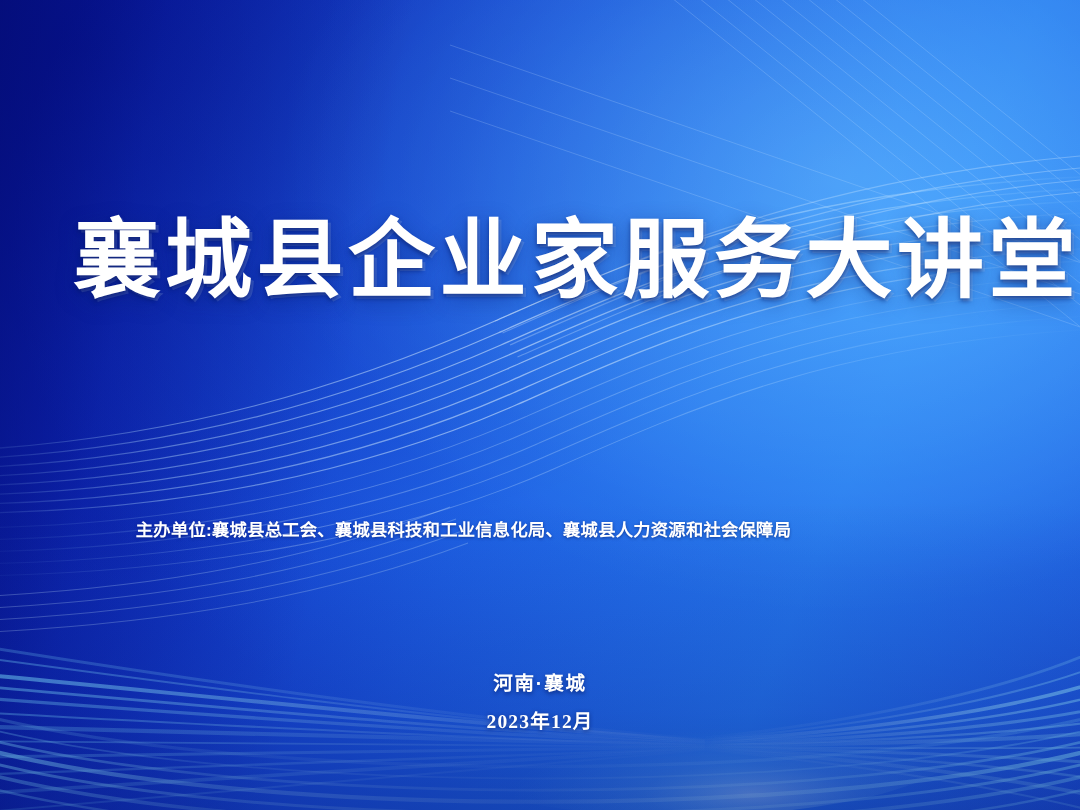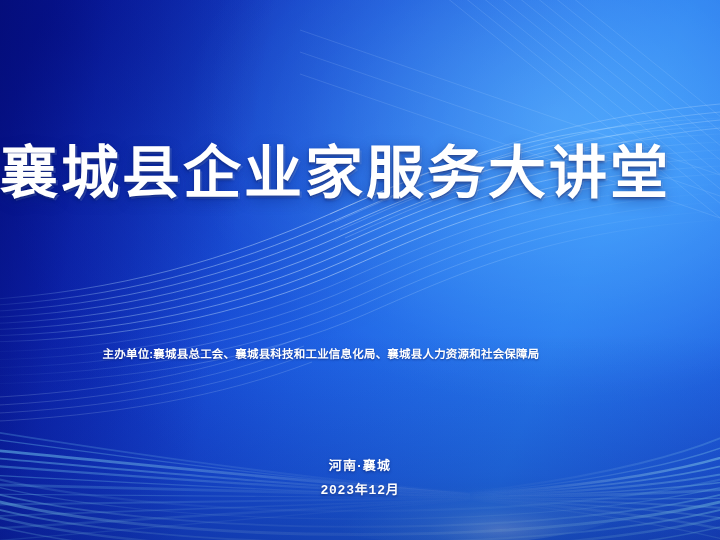--- a/index.html
+++ b/index.html
@@ -43,74 +43,74 @@
   .shade-bottom {
     background: linear-gradient(to bottom, rgba(0,0,0,0) 62%, rgba(6,20,120,0.22) 88%, rgba(4,14,100,0.36) 100%);
   }
 
   
   .title-wrap {
     position: absolute;
     left: 0;
     top: 139px;
     width: 720px;
-    text-align: left;
+    text-align: right;
   }
   .main-title {
     display: inline-block;
     font-family: "Liberation Serif", "DejaVu Serif", serif;
     font-weight: 700;
     font-size: 58px;
     line-height: 70px;
     letter-spacing: 3px;
     color: #ffffff;
     white-space: nowrap;
     text-shadow:
       0 2px 3px rgba(4,22,96,0.55),
       0 4px 14px rgba(6,30,120,0.45),
       2px 2px 0 rgba(210,232,255,0.20);
   }
 
   .orgs {
     position: absolute;
-    left: 16px;
+    left: 4px;
     top: 341px;
     width: 570px;
     text-align: center;
     padding-left: 20px;
   }
   .org-line {
     color: #ffffff;
     font-size: 11.5px;
     font-weight: 700;
     line-height: 26px;
     letter-spacing: 0.2px;
     white-space: nowrap;
     text-shadow: 0 1px 2px rgba(4,20,90,0.55);
   }
   .org-line.indent { padding-left: 58px; }
 
   .footer {
     position: absolute;
     left: 0;
-    top: 453px;
+    top: 443px;
     width: 720px;
     text-align: center;
   }
   .footer-line {
     color: #ffffff;
     font-size: 13px;
     font-weight: 600;
     line-height: 25px;
     letter-spacing: 1.2px;
     white-space: nowrap;
     text-shadow: 0 1px 3px rgba(4,20,90,0.6);
   }
   .footer-line.date {
-    font-family: Liberation Mono, monospace;
+    font-family: Liberation Serif, serif;
     letter-spacing: 0.8px;
   }
 </style>
 </head>
 <body>
 
 <div id="poster">
 
   <div class="layer glow-right"></div>
   <div class="layer shade-left"></div>

